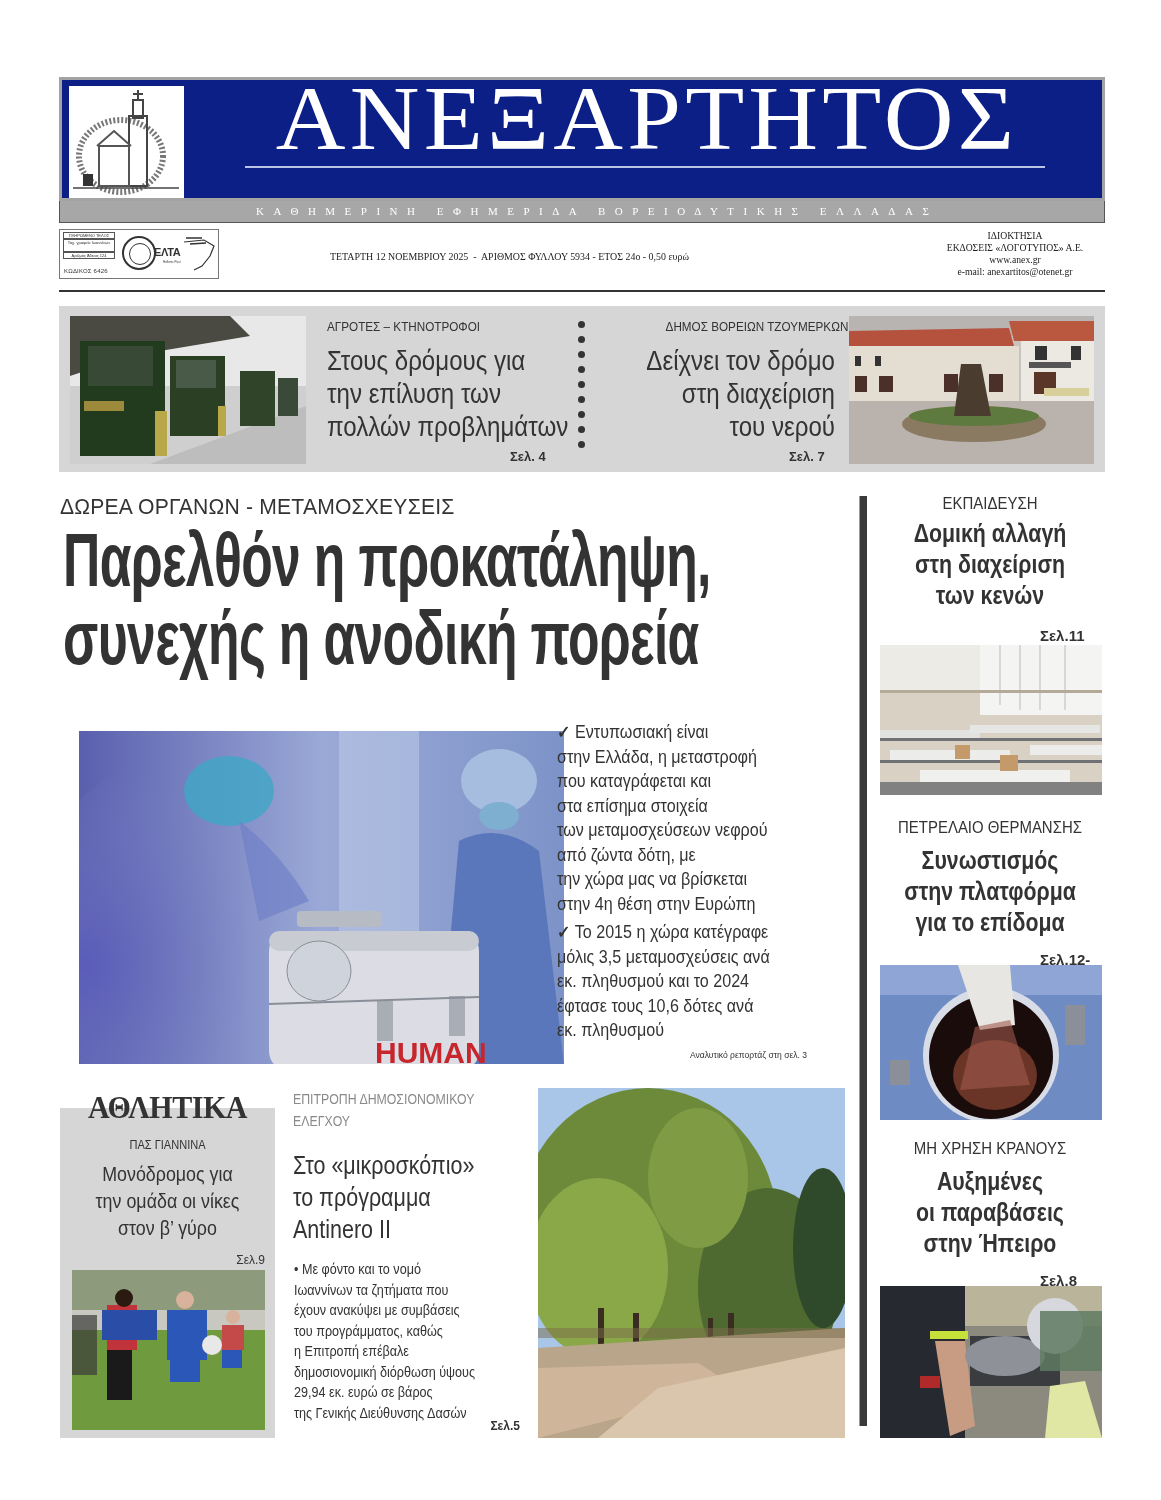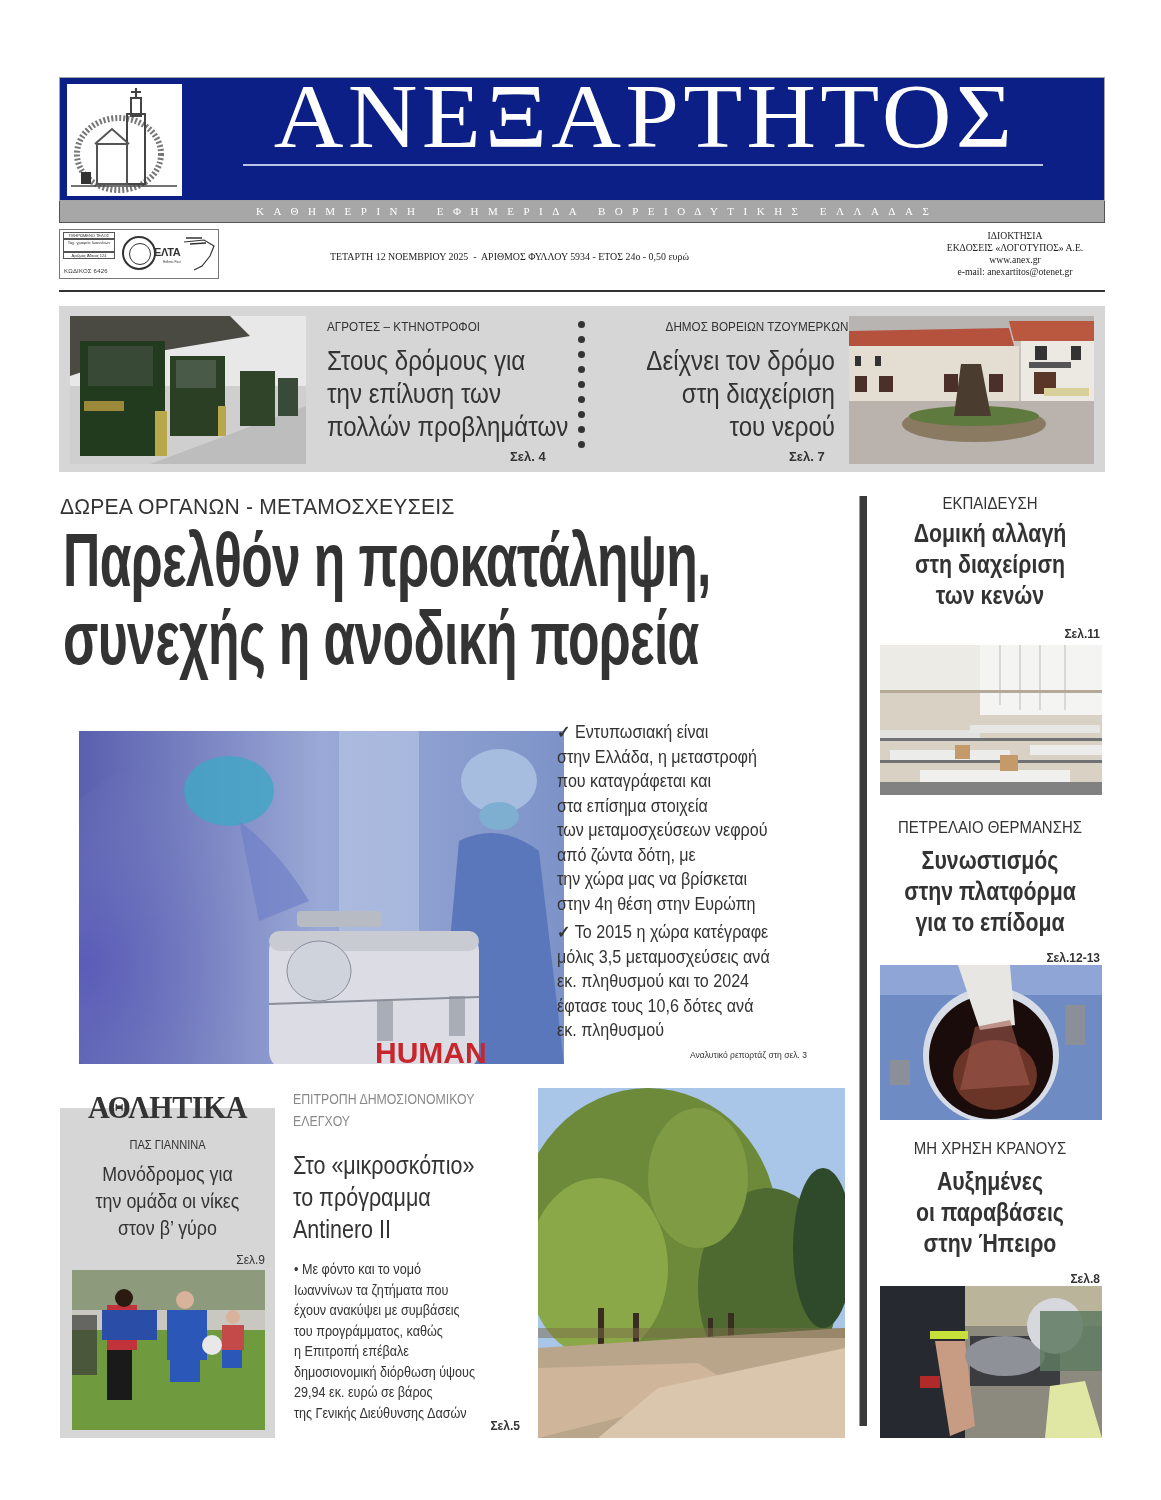--- a/index.html
+++ b/index.html
@@ -1,21 +1,21 @@
 <!DOCTYPE html>
 <html><head>
 <meta charset="utf-8">
 <style>
   * { box-sizing: border-box; margin: 0; padding: 0; }
   html, body { width: 1161px; height: 1500px; background: #ffffff; overflow: hidden; }
   body { position: relative; font-family: "Liberation Sans", sans-serif; color: #333333; }
   .abs { position: absolute; }
 
   
-  .masthead { left: 59px; top: 77px; width: 1046px; height: 124px; background: #0c1f86; border: 1px solid #a3a3a3; }
+  .masthead { left: 59px; top: 77px; width: 1046px; height: 124px; background: #0c1f86; border: 3px solid #a3a3a3; }
   .logo-box { left: 7px; top: 6px; width: 115px; height: 112px; background: #ffffff; overflow: hidden; }
   .logo-box svg { width: 100%; height: 100%; display: block; }
   .mast-title { left: 170px; top: -8px; width: 830px; text-align: center; font-family: "Liberation Serif", serif; color: #ffffff; font-size: 92px; letter-spacing: 4px; line-height: 1; transform: scaleX(1.05); transform-origin: center; }
   .mast-rule { left: 183px; top: 86px; width: 800px; height: 2px; background: #b9c3e6; }
   .mast-sub { left: 170px; top: 90px; width: 830px; text-align: center; font-family: "Liberation Serif", serif; color: #ffffff; font-size: 24px; letter-spacing: 22px; line-height: 1.2; }
   .tagline-bar { left: 59px; top: 201px; width: 1046px; height: 22px; background: #a7a7a7; border: 1px solid #555; border-top: 0; }
   .tagline { width: 100%; text-align: left; padding-left: 196px; font-family: "Liberation Serif", serif; font-size: 11px; letter-spacing: 9.5px; color: #ffffff; line-height: 21px; }
 
   
   .postage { left: 59px; top: 229px; width: 160px; height: 50px; border: 1px solid #777; background: #fff; }
@@ -57,21 +57,21 @@
   .main-photo svg { width: 100%; height: 100%; display: block; }
   .main-bullets { left: 557px; top: 720px; width: 290px; }
   .bullet-para { font-size: 17.5px; line-height: 24.5px; color: #333; transform: scaleX(0.92); transform-origin: left; white-space: nowrap; margin-bottom: 4px; }
   .bullet-para .check { font-weight: bold; }
   .main-ref { left: 690px; top: 1049px; font-size: 9.5px; color: #333; transform: scaleX(0.9); transform-origin: left; white-space: nowrap; }
 
   
   .col-rule { left: 859px; top: 496px; width: 8px; height: 930px; background: #3a3a3a; border-left: 1px solid #999; }
   .rc-kicker { left: 870px; width: 240px; text-align: center; font-size: 17px; color: #333; transform: scaleX(0.88); white-space: nowrap; }
   .rc-head { left: 870px; width: 240px; text-align: center; font-size: 26px; font-weight: bold; line-height: 31px; color: #333; transform: scaleX(0.82); white-space: nowrap; }
-  .rc-page { width: 60px; text-align: right; font-size: 12px; font-weight: bold; color: #333; }
+  .rc-page { width: 60px; text-align: left; font-size: 15px; font-weight: bold; color: #333; }
   .rc-photo { left: 880px; width: 222px; overflow: hidden; }
   .rc-photo svg { width: 100%; height: 100%; display: block; }
 
   
   .sports-box { left: 60px; top: 1108px; width: 215px; height: 330px; background: #d6d6d6; }
   .sports-title { left: 88px; top: 1090px; font-family: "Liberation Serif", serif; font-weight: bold; font-size: 31px; color: #333; letter-spacing: -0.5px; transform: scaleX(0.97); transform-origin: left; white-space: nowrap; }
   .sports-kicker { left: 60px; top: 1137px; width: 215px; text-align: center; font-size: 13px; color: #333; transform: scaleX(0.85); white-space: nowrap; }
   .sports-head { left: 60px; top: 1160px; width: 215px; text-align: center; font-size: 21px; line-height: 27px; color: #333; transform: scaleX(0.85); white-space: nowrap; }
   .sports-page { left: 205px; top: 1253px; width: 60px; text-align: right; font-size: 12px; font-weight: normal; color: #333; }
   .sports-photo { left: 72px; top: 1270px; width: 193px; height: 160px; overflow: hidden; }

